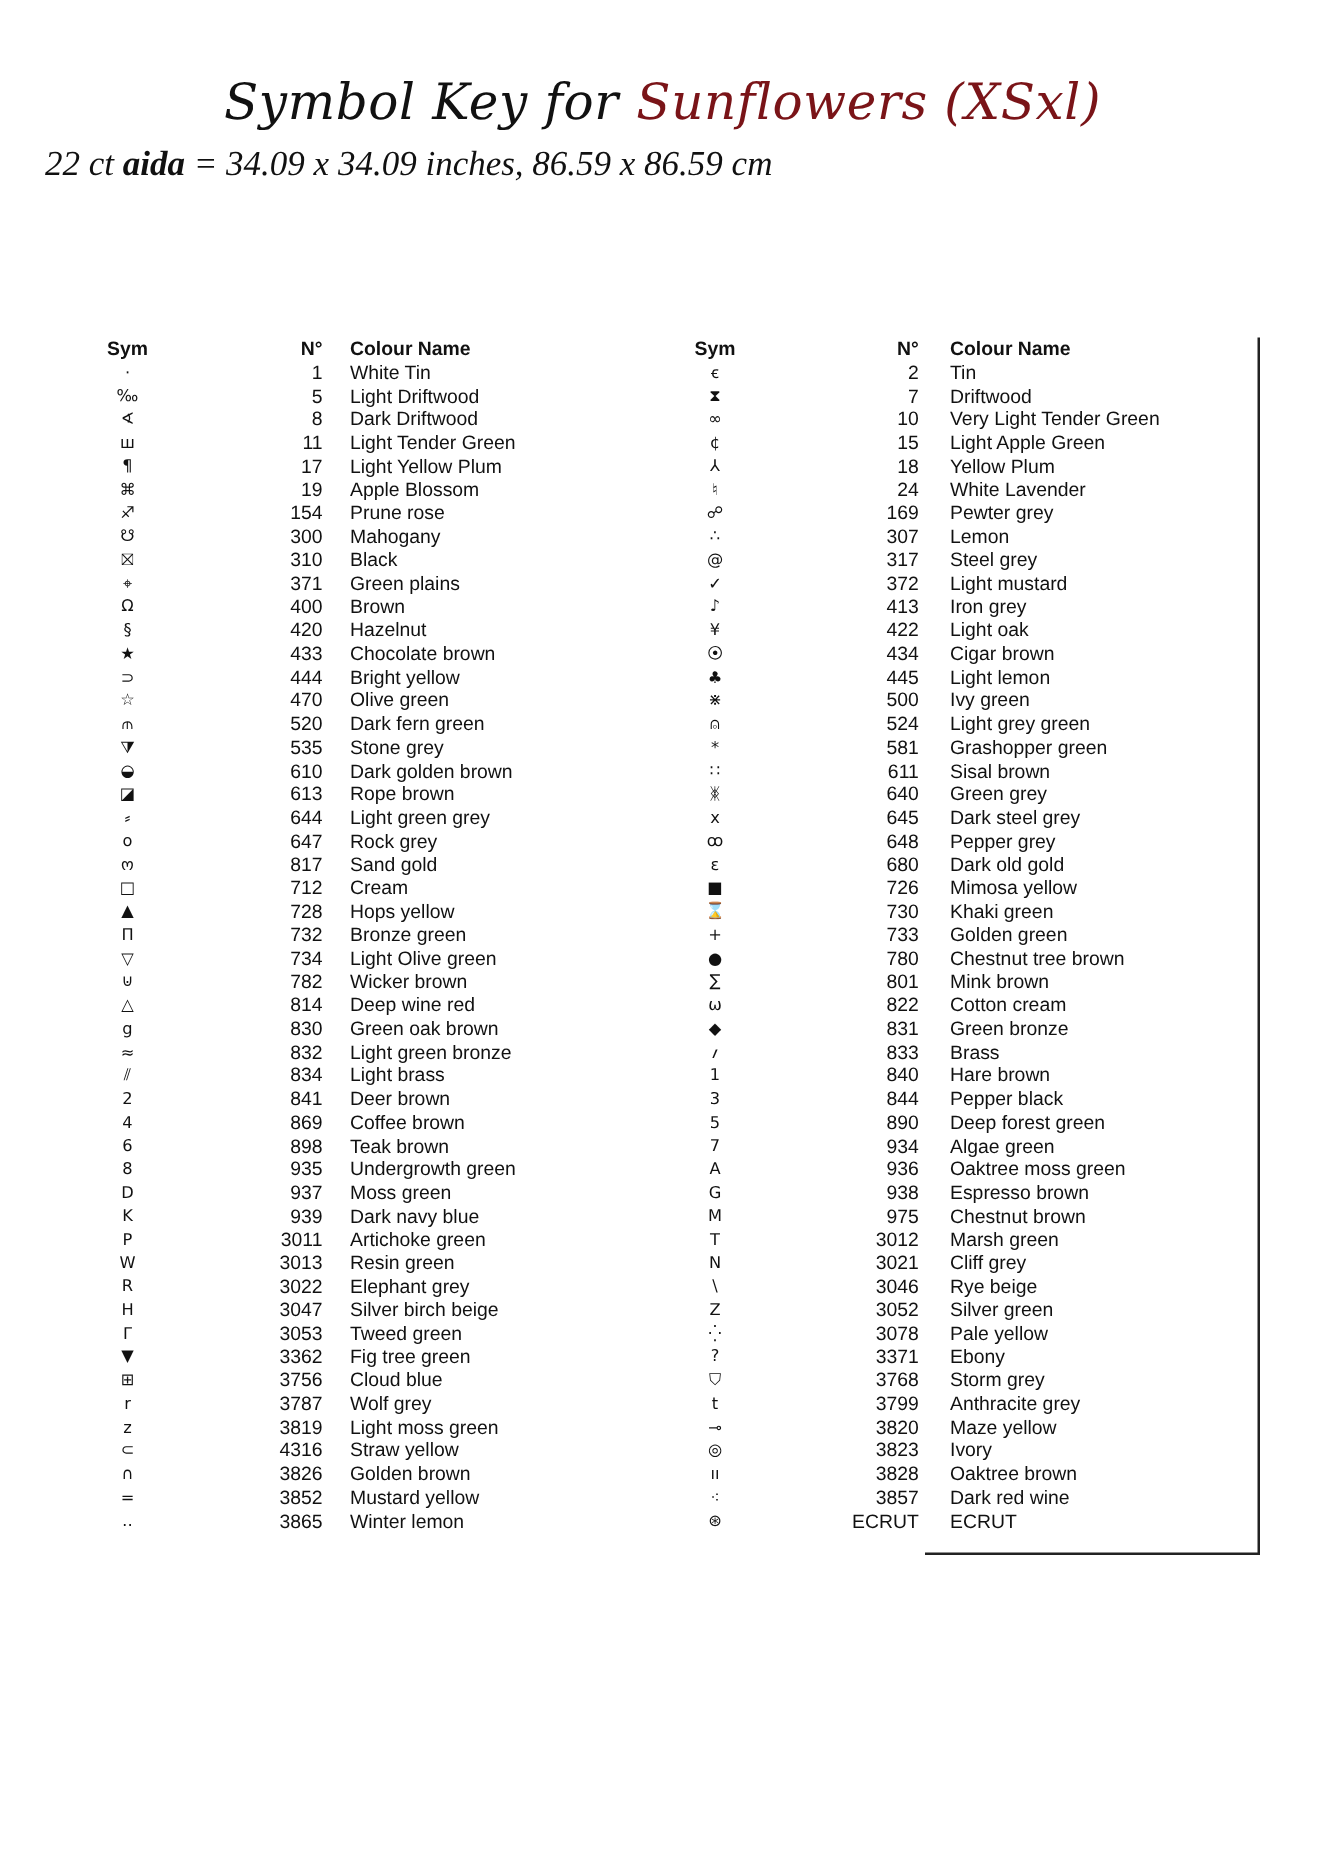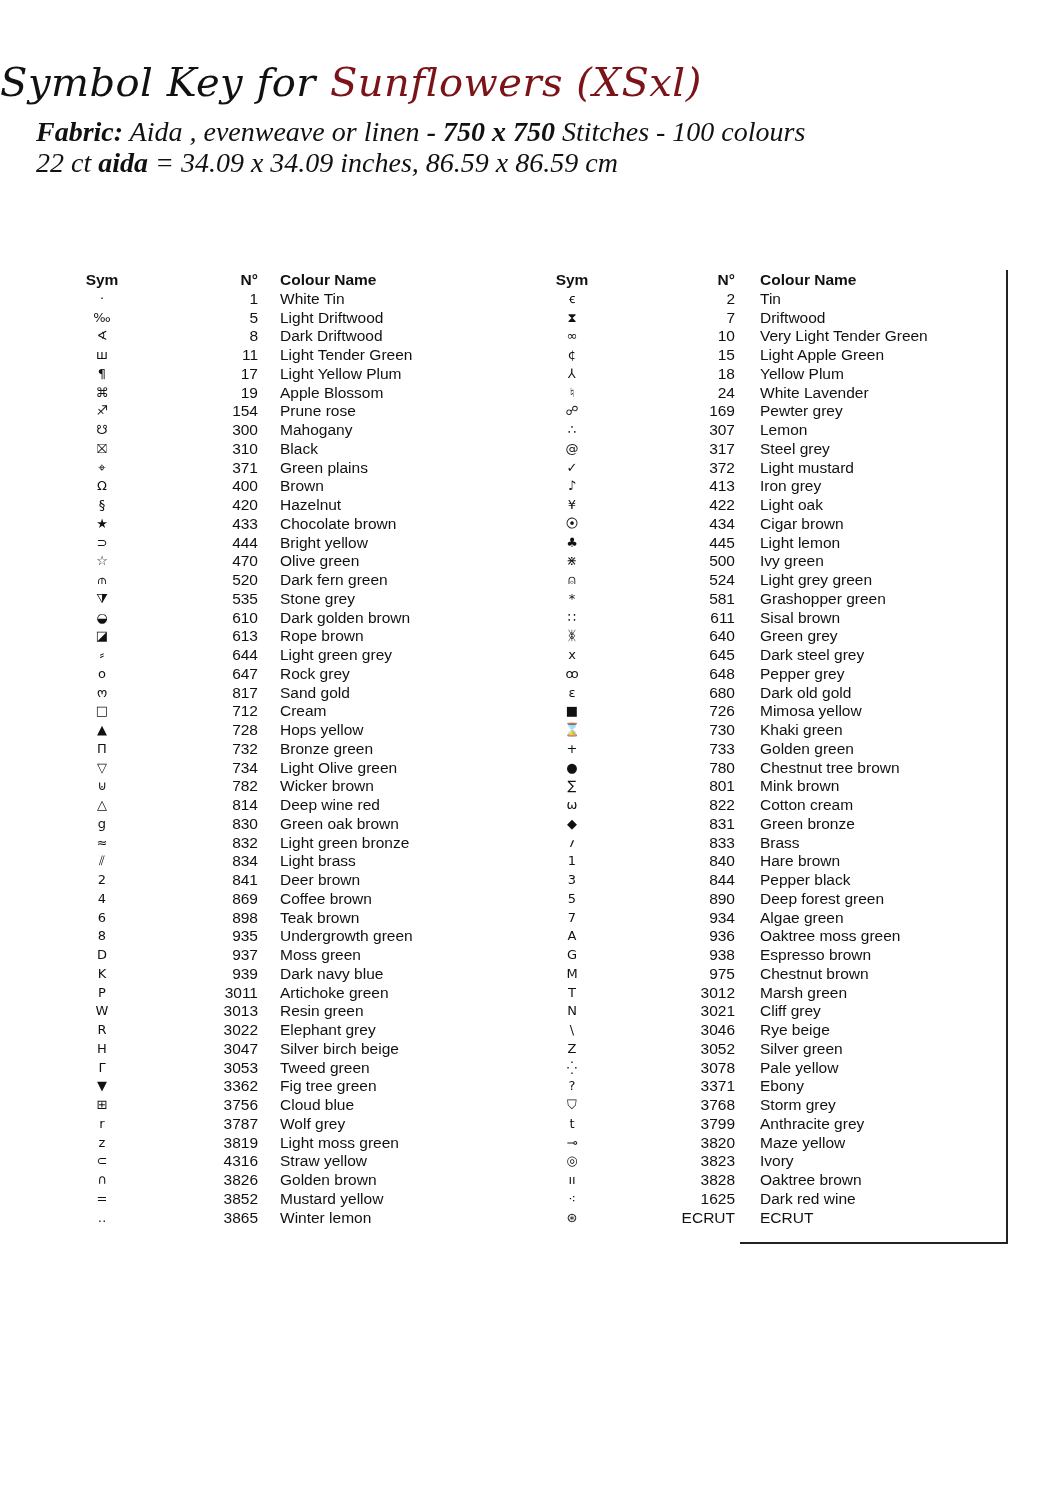--- a/index.html
+++ b/index.html
@@ -1,18 +1,18 @@
 <!DOCTYPE html>
 <html><head>
 <meta charset="utf-8">
 <style>
   html, body { margin: 0; padding: 0; background: #ffffff; }
   body { width: 1060px; height: 1500px; position: relative; overflow: hidden; color: #111; }
   .title {
-    position: absolute; left: 0; top: 52px; width: 1060px; 
+    position: absolute; left: 0; top: 52px; width: 1060px; text-align: center;
     font-family: "DejaVu Serif", serif; font-style: italic; font-size: 40px; line-height: 60px;
     letter-spacing: 0.5px;
   }
   .title .accent { color: #7a1418; margin-left: 14px; }
   .specs {
     position: absolute; left: 36px; top: 116px;
     font-family: "Liberation Serif", serif; font-style: italic; font-size: 28px; line-height: 31px;
   }
   .specs div { white-space: nowrap; }
   .specs b { font-weight: bold; }
@@ -33,21 +33,20 @@
   .border-bottom { position: absolute; left: 740px; top: 1242px; width: 268px; height: 1.5px; background: #222; }
 </style>
 </head>
 <body>
 
 <div class="title">
   <span>Symbol Key for</span><span class="accent">Sunflowers (XSxl)</span>
 </div>
 
 <div class="specs">
-  <div><b>Fabric:</b><span> Aida , evenweave or  linen </span><b>- 750 x 750</b><span> Stitches - 100 colours</span></div>
   <div><span>22 ct </span><b>aida</b><span> = 34.09 x 34.09 inches, 86.59 x 86.59 cm</span></div>
 </div>
 
 <div class="col left" id="col-left">
   <div class="row hdr">
     <span class="c-sym">Sym</span>
     <span class="c-num">N°</span>
     <span class="c-name">Colour Name</span>
   </div>
 <div class="row">
@@ -543,21 +542,21 @@
       <span class="c-num">3823</span>
       <span class="c-name">Ivory</span>
     </div>
     <div class="row">
       <span class="c-sym sym-glyph">ıı</span>
       <span class="c-num">3828</span>
       <span class="c-name">Oaktree brown</span>
     </div>
     <div class="row">
       <span class="c-sym sym-glyph">⁖</span>
-      <span class="c-num">1625</span>
+      <span class="c-num">3857</span>
       <span class="c-name">Dark red wine</span>
     </div>
     <div class="row">
       <span class="c-sym sym-glyph">⊛</span>
       <span class="c-num">ECRUT</span>
       <span class="c-name">ECRUT</span>
     </div>
   </div>
 
 <div class="border-right"></div>

